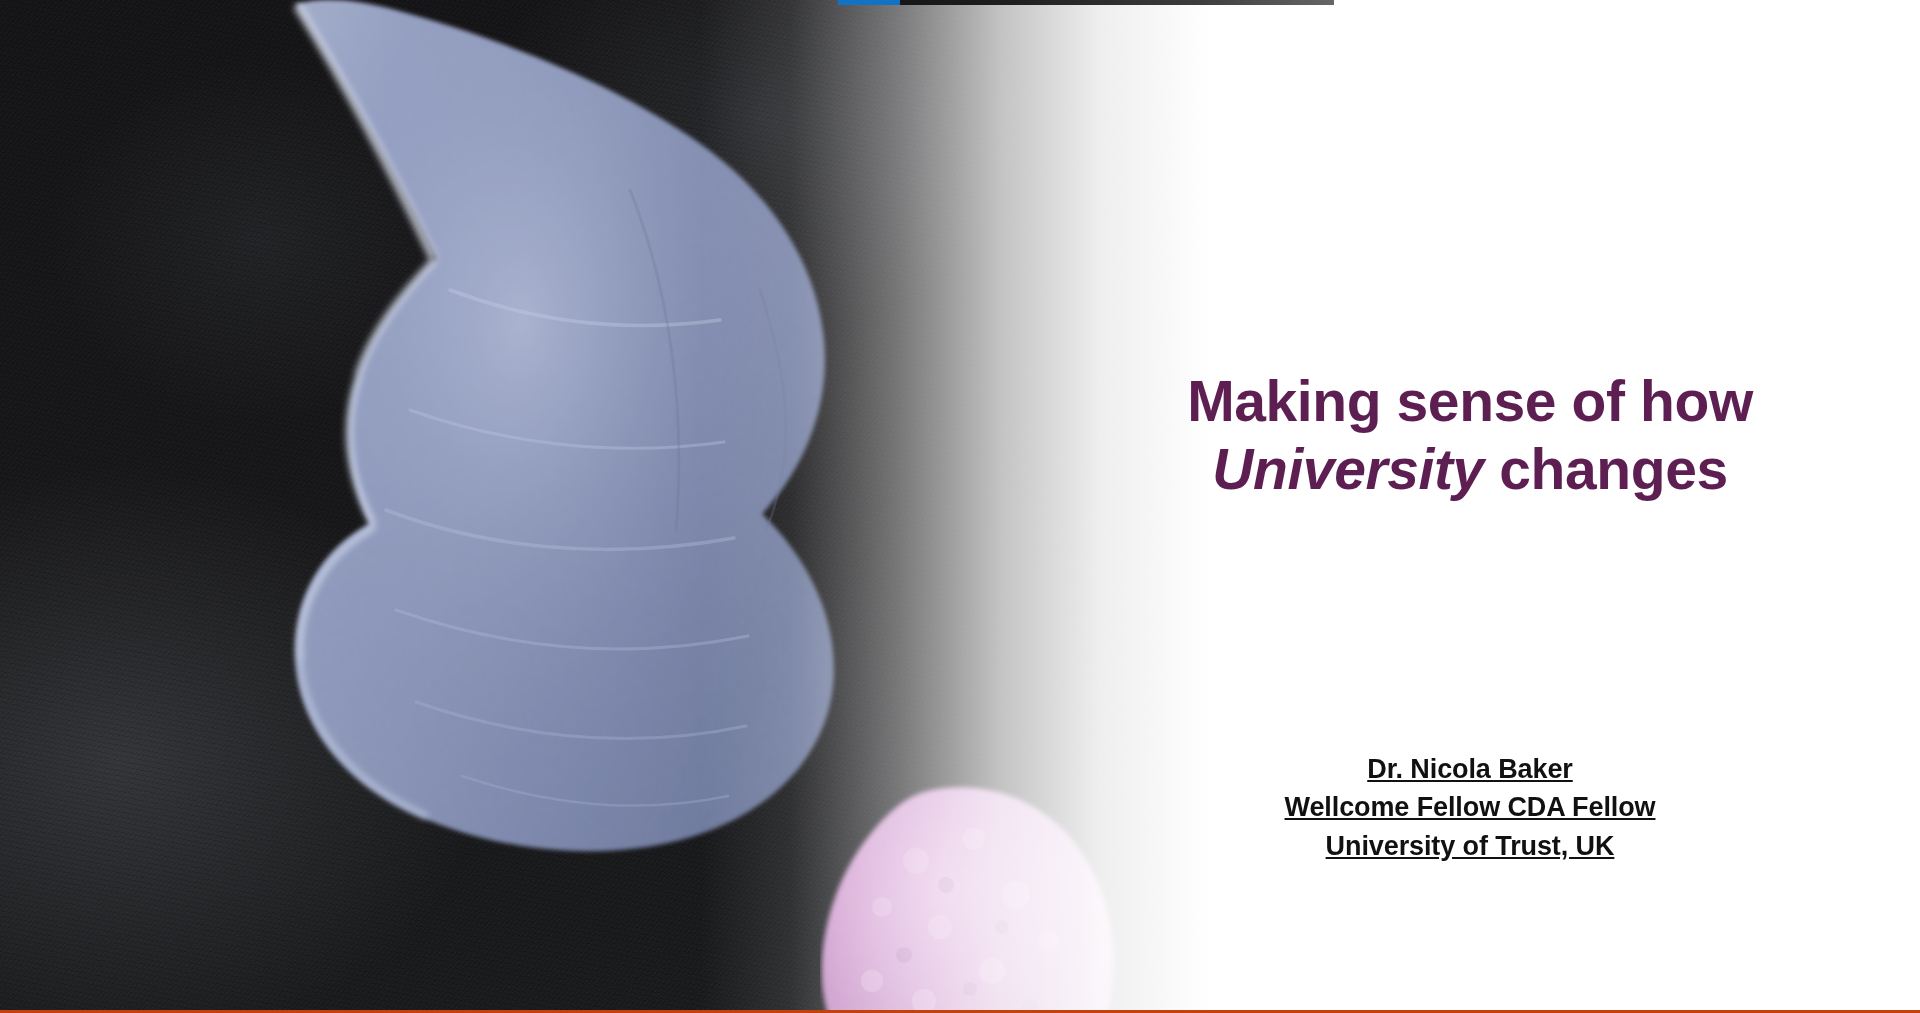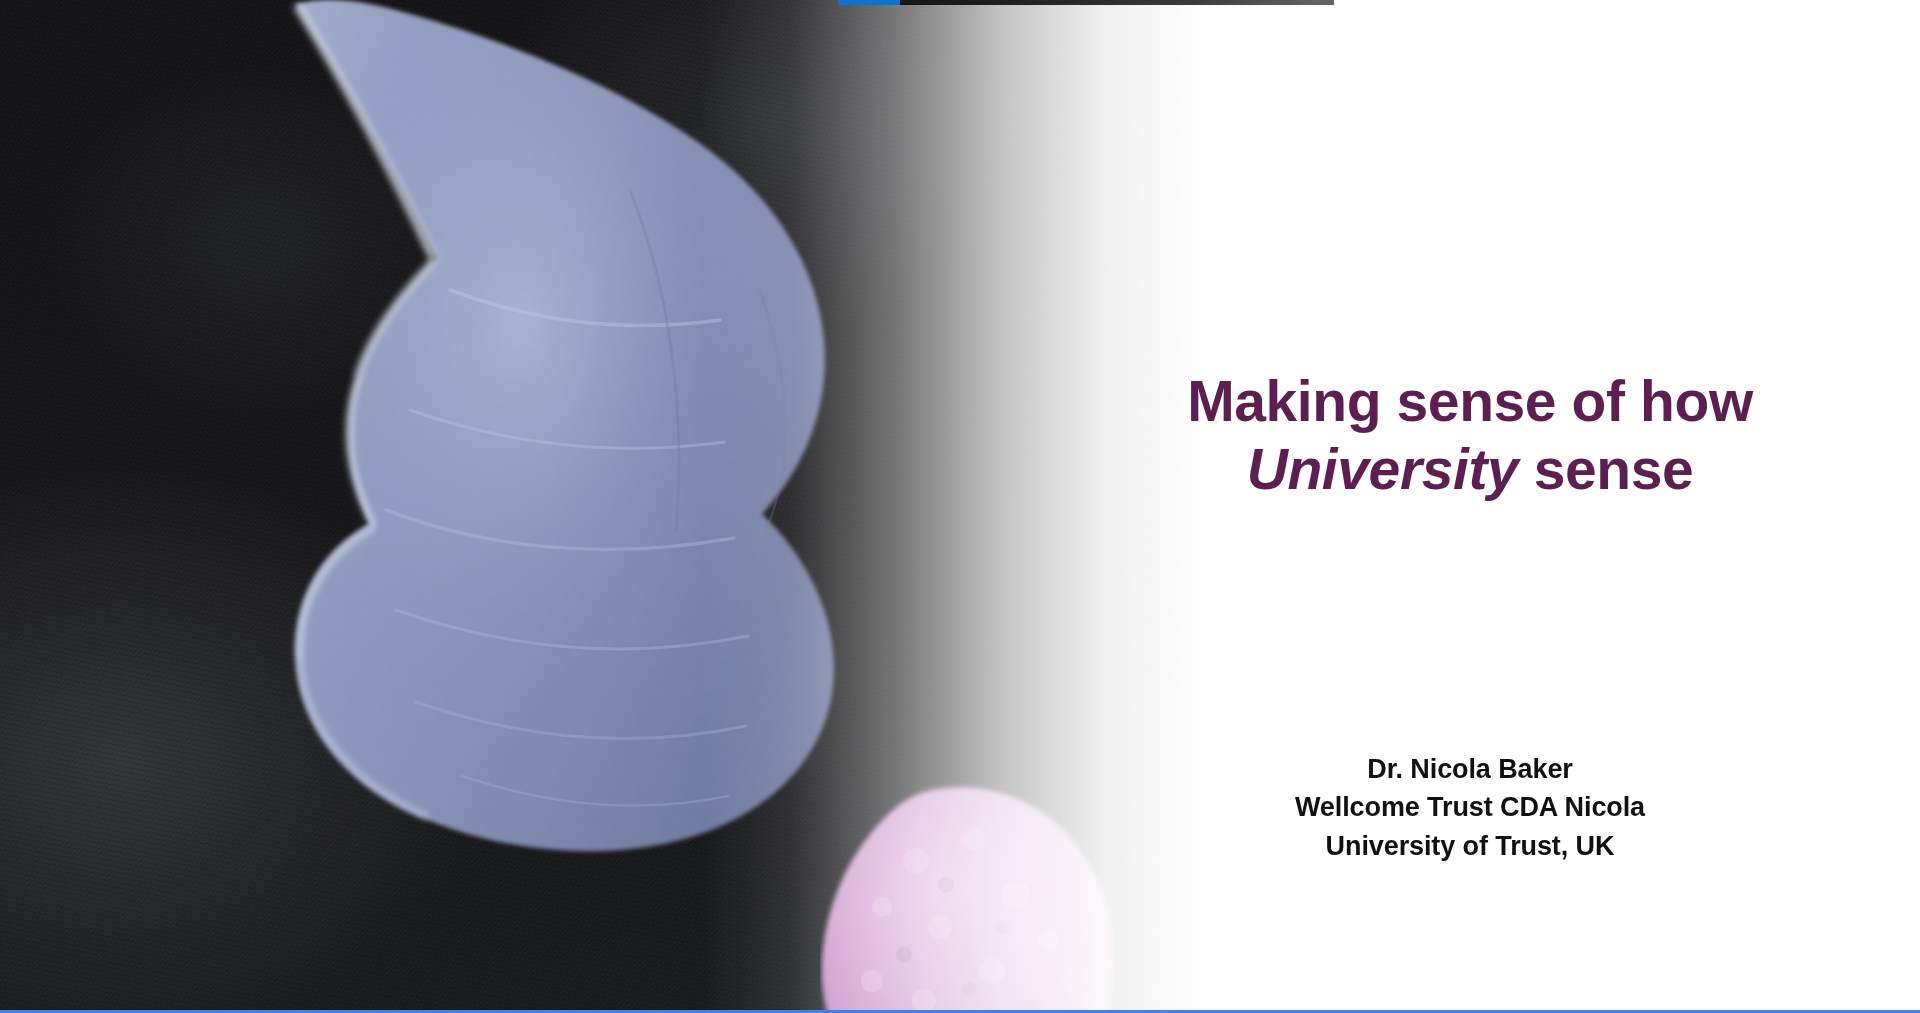--- a/index.html
+++ b/index.html
@@ -12,21 +12,21 @@
     font-family: "Liberation Sans", sans-serif;
   }
 
   
   .slide-viewport {
     position: relative;
     width: 1920px;
     height: 1013px;
     overflow: hidden;
     background: #ffffff;
-    border-bottom: 3px solid #3b82f6;
+    border-bottom: 3px solid #c2410c;
     box-sizing: border-box;
   }
 
   
   .progress-track {
     position: absolute;
     top: 0;
     left: 838px;
     width: 496px;
     height: 5px;
@@ -136,21 +136,21 @@
     left: 0;
     width: 740px;
     text-align: center;
     color: #111111;
     font-family: "Liberation Sans", sans-serif;
     font-weight: bold;
     font-size: 27px;
     line-height: 1.42;
     letter-spacing: -0.1px;
   }
-  .author-block div { white-space: nowrap; }
+  .author-block div { white-space: nowrap; text-decoration: underline; }
 </style>
 </head>
 <body>
 
 <div class="slide-viewport">
 
   <div class="em-image">
     <div class="em-bg"></div>
     <div class="em-grain"></div>
 
@@ -288,26 +288,26 @@
       </g>
     </svg>
 
     <div class="em-fade"></div>
   </div>
 
   <div class="text-panel">
 
     <h1 class="slide-title">
       <span>Making sense of how</span><br>
-      <em class="sp-italic">University</em><span> sense</span><br>
+      <em class="sp-italic">University</em><span> changes</span><br>
     </h1>
 
     <div class="author-block">
       <div>Dr. Nicola Baker</div>
-      <div>Wellcome Trust CDA Nicola</div>
+      <div>Wellcome Fellow CDA Fellow</div>
       <div>University of Trust, UK</div>
     </div>
   </div>
 
   <div class="progress-track">
     <div class="progress-fill"></div>
   </div>
 
 </div>
 

